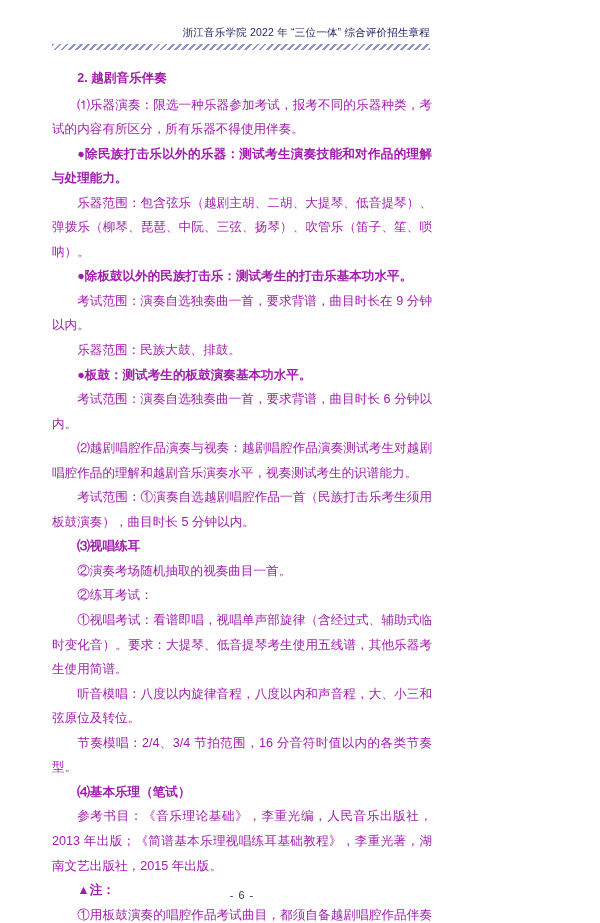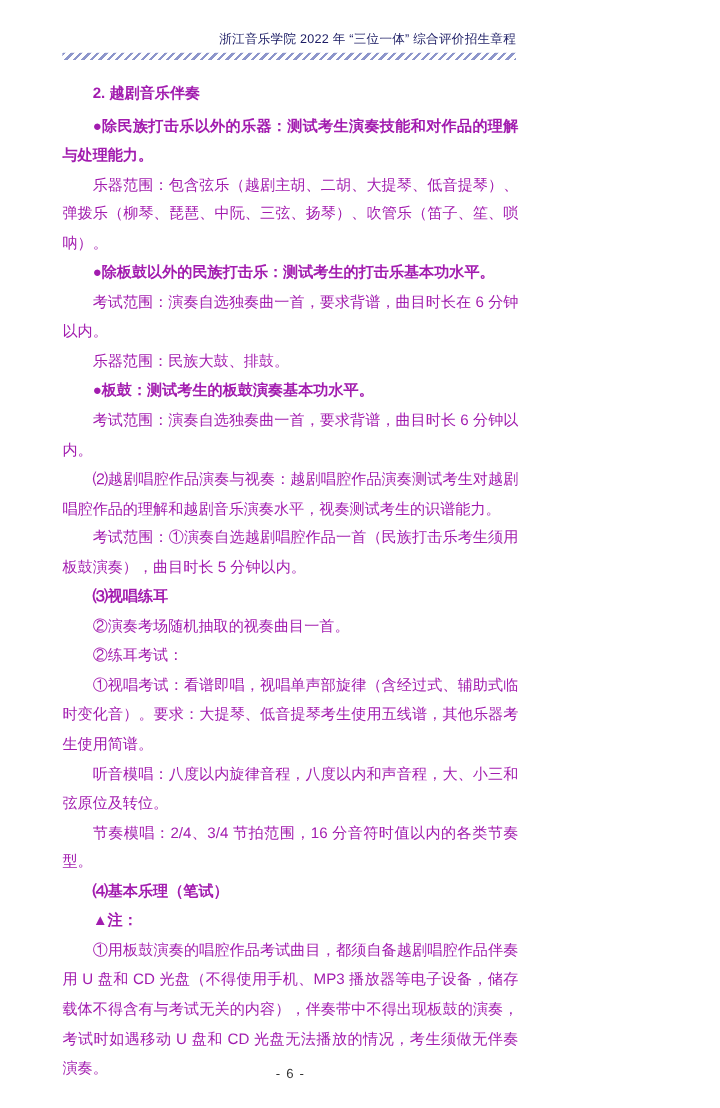--- a/index.html
+++ b/index.html
@@ -86,36 +86,38 @@
 
   <div class="header">
     <div class="header-title">浙江音乐学院 2022 年 “三位一体” 综合评价招生章程</div>
     <div class="header-rule"></div>
   </div>
 
   <div class="content">
 
     <p class="sec-title">2. 越剧音乐伴奏</p>
 
+    <p class="p-indent">⑴乐器演奏：限选一种乐器参加考试，报考不同的乐器种类，考试的内容有所区分，所有乐器不得使用伴奏。</p>
     <p class="bullet-line bold">●除民族打击乐以外的乐器：测试考生演奏技能和对作品的理解与处理能力。</p>
     <p class="p-indent">乐器范围：包含弦乐（越剧主胡、二胡、大提琴、低音提琴）、弹拨乐（柳琴、琵琶、中阮、三弦、扬琴）、吹管乐（笛子、笙、唢呐）。</p>
     <p class="bullet-line bold">●除板鼓以外的民族打击乐：测试考生的打击乐基本功水平。</p>
-    <p class="p-indent">考试范围：演奏自选独奏曲一首，要求背谱，曲目时长在 6 分钟以内。</p>
+    <p class="p-indent">考试范围：演奏自选独奏曲一首，要求背谱，曲目时长在 9 分钟以内。</p>
     <p class="p-indent">乐器范围：民族大鼓、排鼓。</p>
     <p class="bullet-line bold">●板鼓：测试考生的板鼓演奏基本功水平。</p>
     <p class="p-indent">考试范围：演奏自选独奏曲一首，要求背谱，曲目时长 6 分钟以内。</p>
     <p class="p-indent">⑵越剧唱腔作品演奏与视奏：越剧唱腔作品演奏测试考生对越剧唱腔作品的理解和越剧音乐演奏水平，视奏测试考生的识谱能力。</p>
     <p class="p-indent">考试范围：①演奏自选越剧唱腔作品一首（民族打击乐考生须用板鼓演奏），曲目时长 5 分钟以内。</p>
     <p class="p-indent bold">⑶视唱练耳</p>
     <p class="p-indent">②演奏考场随机抽取的视奏曲目一首。</p>
     <p class="p-indent">②练耳考试：</p>
     <p class="p-indent">①视唱考试：看谱即唱，视唱单声部旋律（含经过式、辅助式临时变化音）。要求：大提琴、低音提琴考生使用五线谱，其他乐器考生使用简谱。</p>
     <p class="p-indent">听音模唱：八度以内旋律音程，八度以内和声音程，大、小三和弦原位及转位。</p>
     <p class="p-indent">节奏模唱：2/4、3/4 节拍范围，16 分音符时值以内的各类节奏型。</p>
     <p class="p-indent bold">⑷基本乐理（笔试）</p>
+    <p class="p-indent">参考书目：《音乐理论基础》，李重光编，人民音乐出版社，2013 年出版；《简谱基本乐理视唱练耳基础教程》，李重光著，湖南文艺出版社，2015 年出版。</p>
     <p class="note-title">▲注：</p>
     <p class="p-indent">①用板鼓演奏的唱腔作品考试曲目，都须自备越剧唱腔作品伴奏用 U 盘和 CD 光盘（不得使用手机、MP3 播放器等电子设备，储存载体不得含有与考试无关的内容），伴奏带中不得出现板鼓的演奏，考试时如遇移动 U 盘和 CD 光盘无法播放的情况，考生须做无伴奏演奏。</p>
 
   </div>
 
   <div class="footer">- 6 -</div>
 
 </div>
 
 </body></html>

